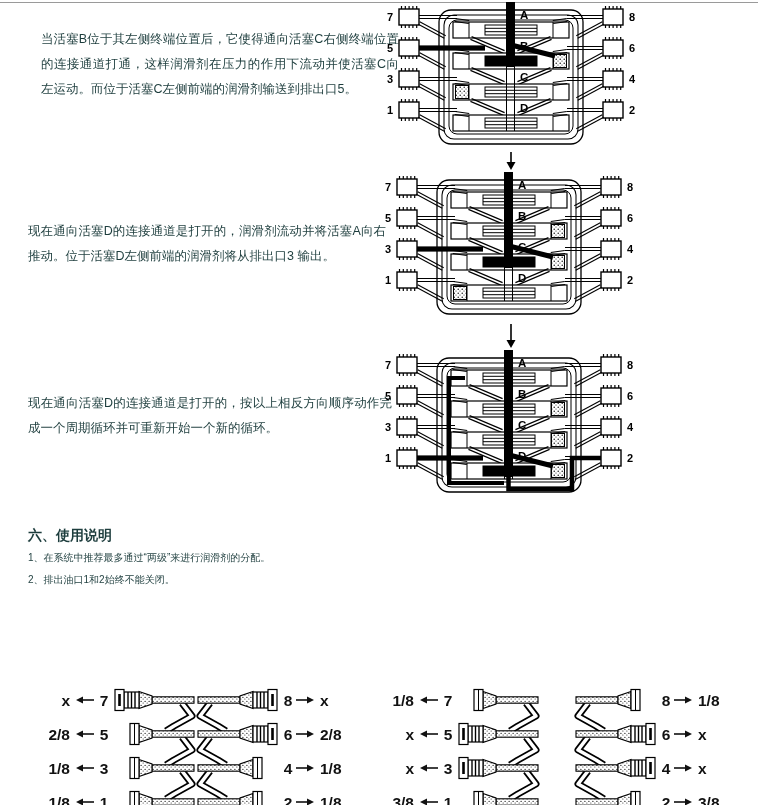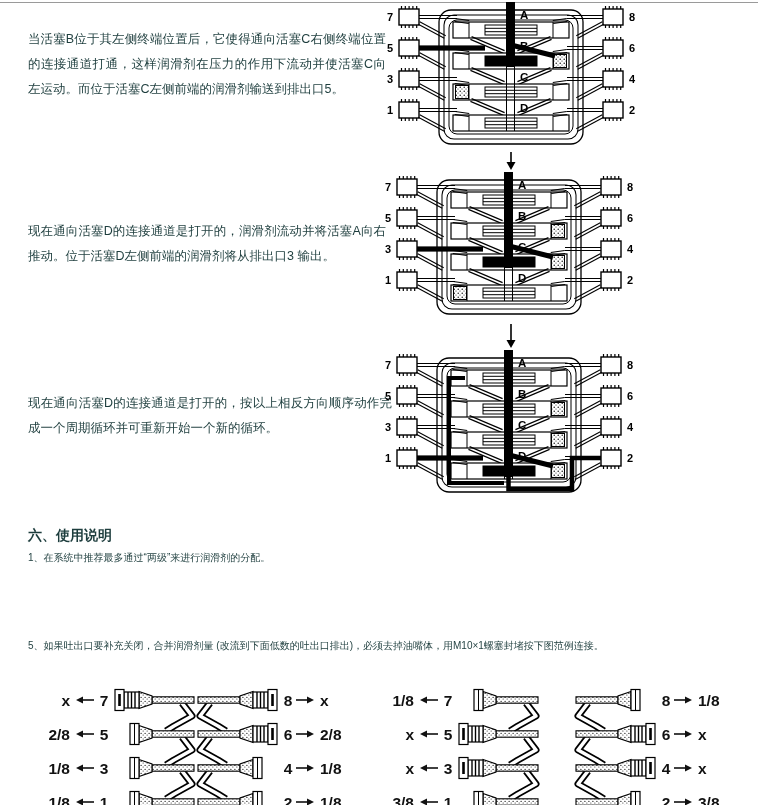--- a/index.html
+++ b/index.html
@@ -15,21 +15,21 @@
   .dnum{font-family:"Liberation Sans",sans-serif;font-size:11px;font-weight:bold;fill:#000;}
   .dletter{font-family:"Liberation Sans",sans-serif;font-size:11.5px;font-weight:bold;fill:#000;}
   .flabel{font-family:"Liberation Sans",sans-serif;font-size:15.5px;font-weight:bold;fill:#111;}
 </style>
 </head>
 <body>
 
 <div class="page">
   <div class="top-rule"></div>
 
-  <div class="para" style="left:28px;top:27px;width:358px">当活塞B位于其左侧终端位置后，它使得通向活塞C右侧终端位置的连接通道打通，这样润滑剂在压力的作用下流动并使活塞C向左运动。而位于活塞C左侧前端的润滑剂输送到排出口5。</div>
+  <div class="para" style="left:41px;top:27px;width:358px">当活塞B位于其左侧终端位置后，它使得通向活塞C右侧终端位置的连接通道打通，这样润滑剂在压力的作用下流动并使活塞C向左运动。而位于活塞C左侧前端的润滑剂输送到排出口5。</div>
 
   <div class="para" style="left:28px;top:219px;width:358px">现在通向活塞D的连接通道是打开的，润滑剂流动并将活塞A向右推动。位于活塞D左侧前端的润滑剂将从排出口3 输出。</div>
 
   <div class="para" style="left:28px;top:366px;width:364px"><br><span>现在通向活塞D的连接通道是打开的，按以上相反方向顺序动作完成一个周期循环并可重新开始一个新的循环。</span></div>
 
   <div class="diagram" id="diagram1" style="left:383px;top:2px;width:256px;height:150px">
       <svg viewBox="0 0 256 150" width="100%" height="100%">
         <defs>
           <pattern id="dots0" width="4" height="4" patternUnits="userSpaceOnUse">
             <rect width="4" height="4" fill="#fff"></rect>
@@ -658,21 +658,21 @@
         <rect x="36" y="105.4" width="66" height="5.2" fill="#000"></rect>
         <rect x="102" y="116" width="52" height="10" fill="#000"></rect>
         <line x1="128" y1="105" x2="172" y2="116" stroke="#000" stroke-width="5"></line>
         <path d="M 123 133 L 68 133 L 68 28 L 84 28" fill="none" stroke="#000" stroke-width="4"></path>
         <path d="M 127.5 125 L 127.5 139 L 191 139 L 191 108 L 220 108" fill="none" stroke="#000" stroke-width="4.5"></path>
       </svg>
     </div>
 
   <div class="heading" style="left:28px;top:527px">六、使用说明</div>
   <div class="item" style="left:28px;top:551px">1、在系统中推荐最多通过“两级”来进行润滑剂的分配。</div>
-  <div class="item" style="left:28px;top:639px">5、如果吐出口要补充关闭，合并润滑剂量 (改流到下面低数的吐出口排出)，必须去掉油嘴体，用M10×1螺塞封堵按下图范例连接。</div>
+  <div class="item" style="left:28px;top:573px">2、排出油口1和2始终不能关闭。</div>
 
   <div class="fitting-group" id="fg0" style="left:36px;top:668px;width:168px;height:141px">
       <svg viewBox="0 0 168 141" width="100%" height="100%">
         <defs>
           <pattern id="fdots0" width="4" height="4" patternUnits="userSpaceOnUse">
             <rect width="4" height="4" fill="#fff"></rect>
             <circle cx="1.1" cy="1.3" r="0.65" fill="#000"></circle>
             <circle cx="3.1" cy="3" r="0.5" fill="#000"></circle>
           </pattern>
         </defs>

